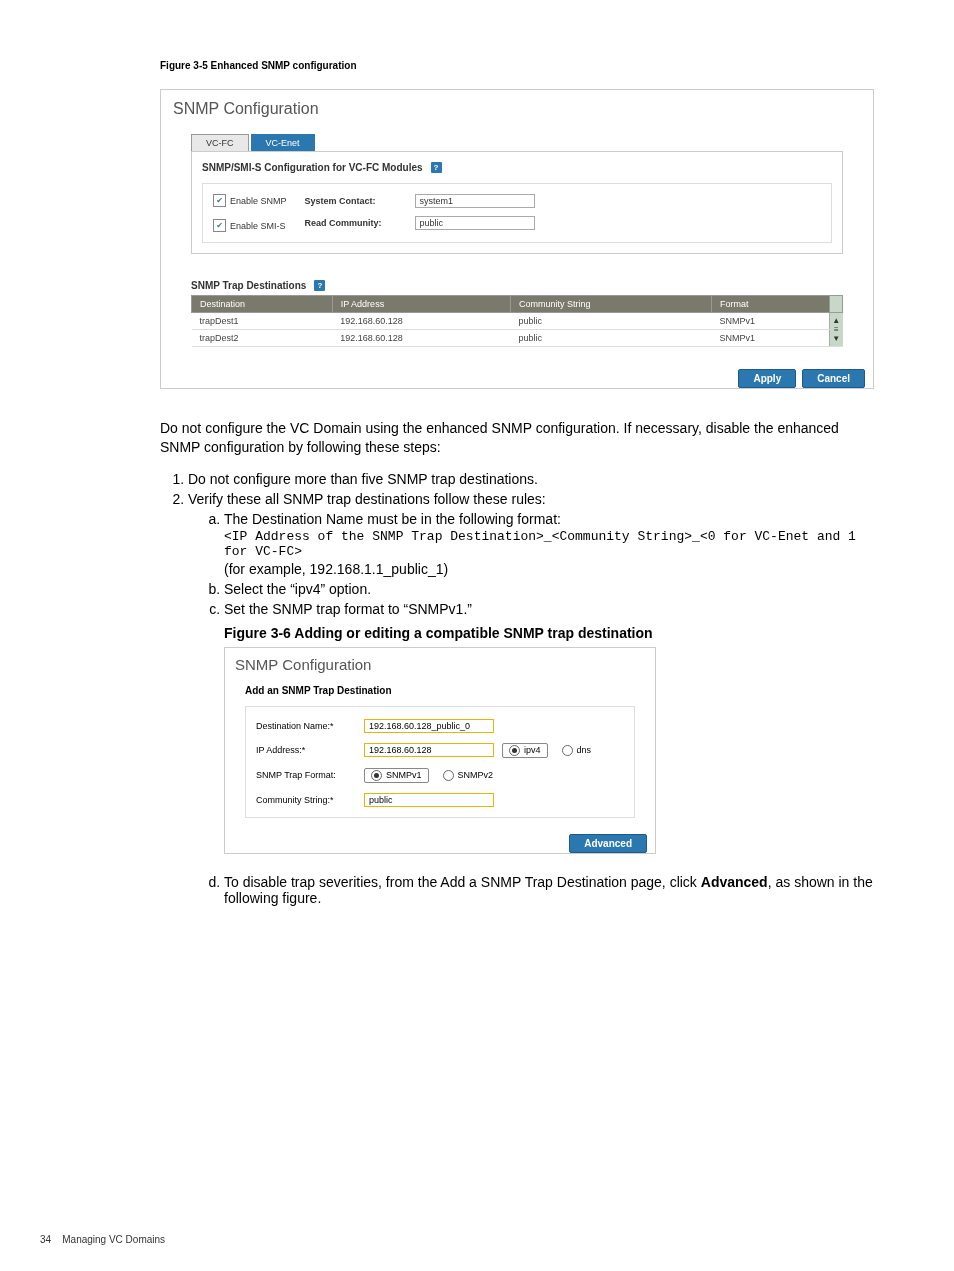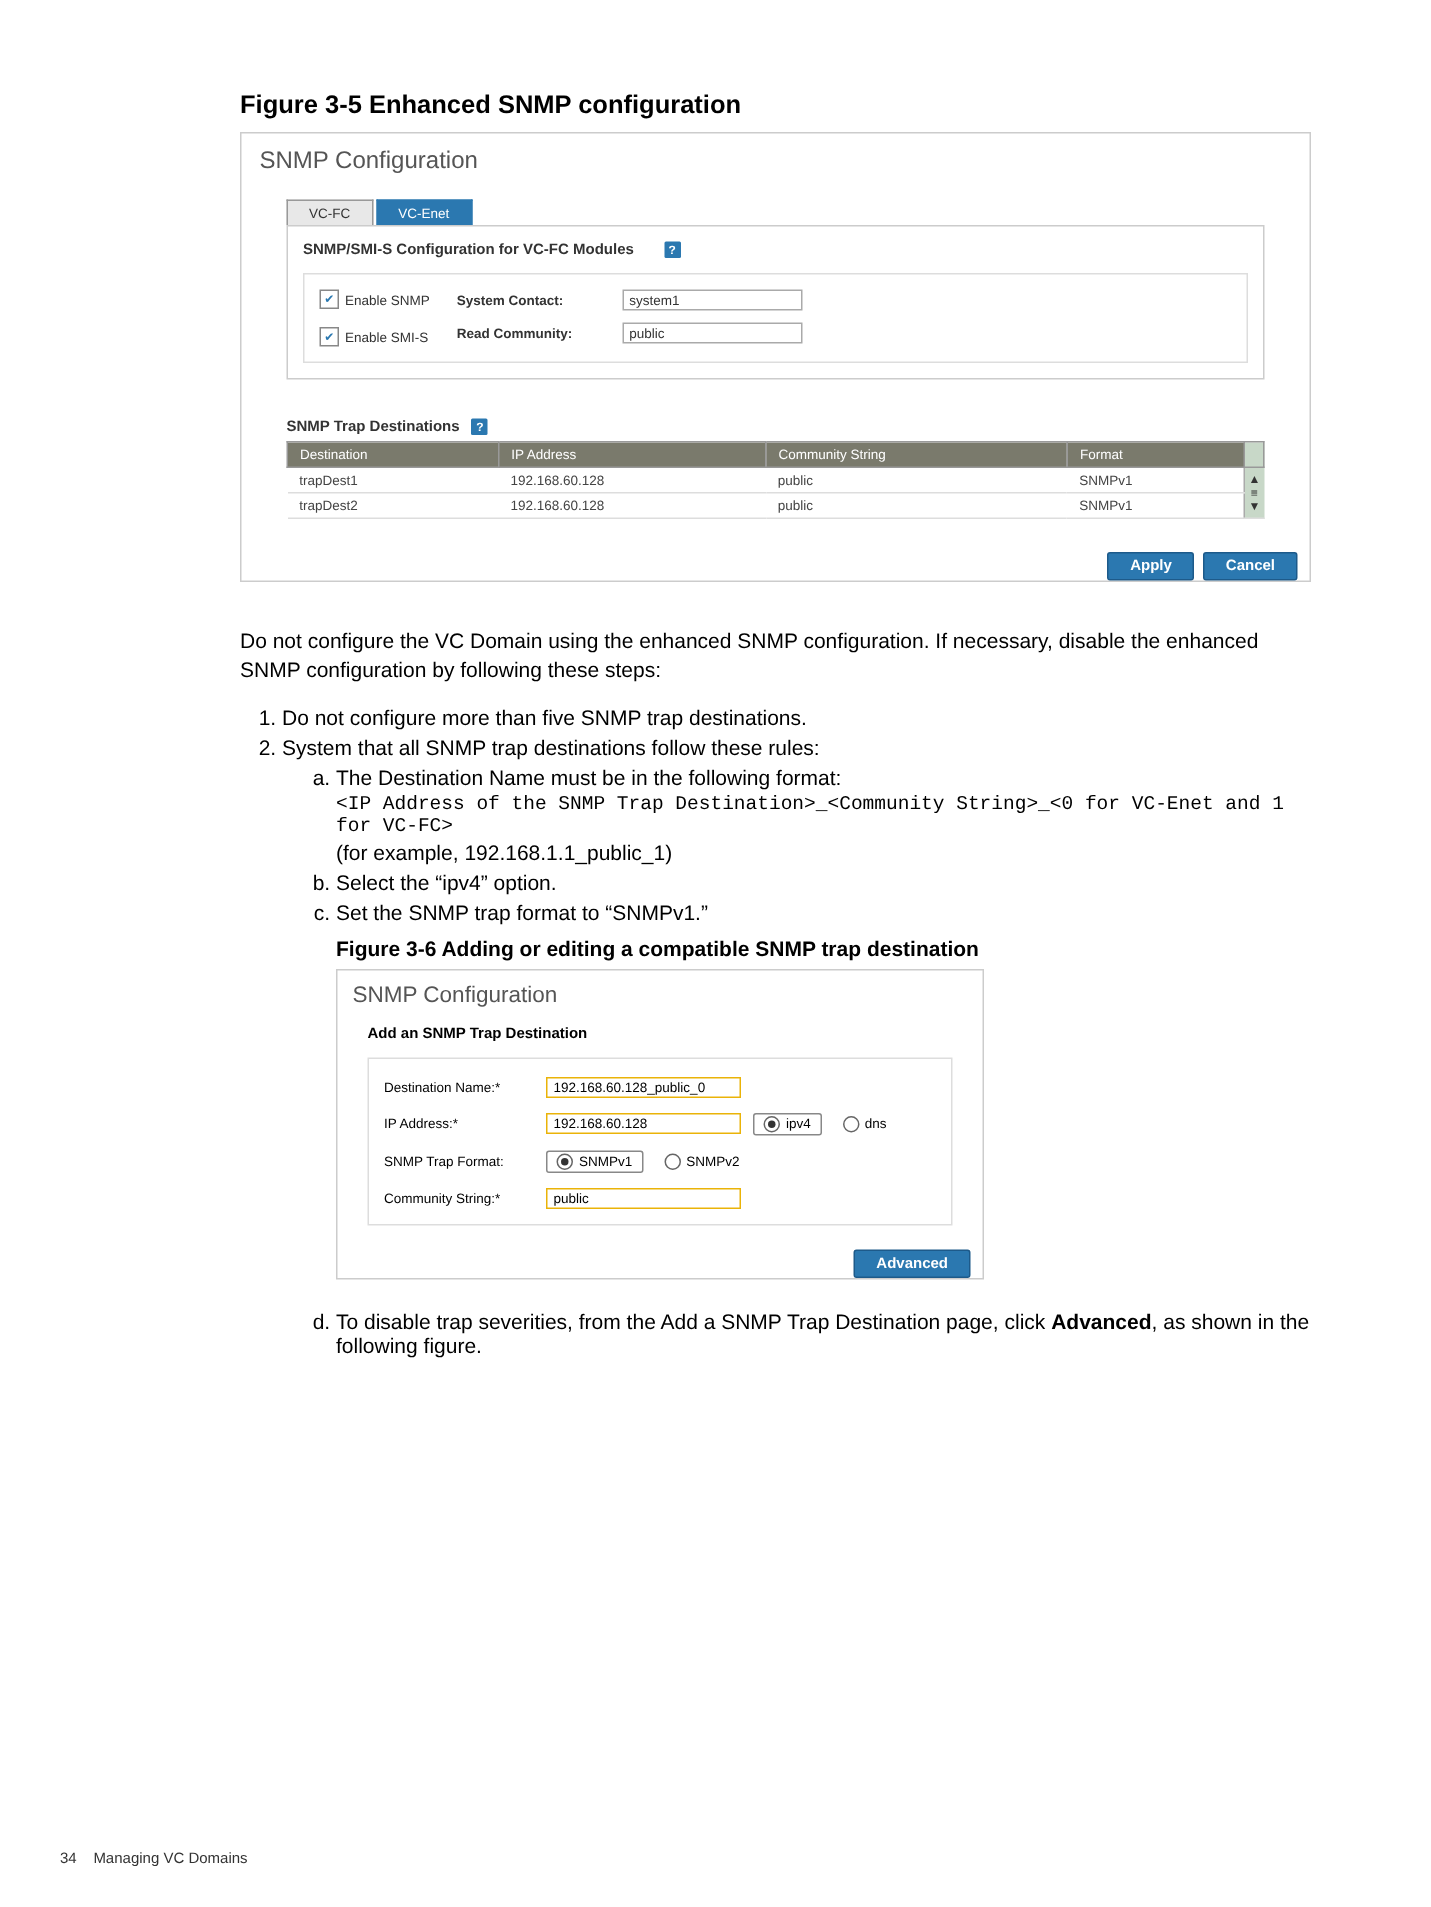--- a/index.html
+++ b/index.html
@@ -11,22 +11,22 @@
     width: 954px;
   }
   .page {
     padding: 60px 80px 40px 160px;
     box-sizing: border-box;
     position: relative;
     min-height: 1271px;
   }
   .figure-caption {
     font-weight: bold;
-    font-size: 17px;
-    margin-bottom: 8px;
+    font-size: 10px;
+    margin-bottom: 18px;
   }
   
   .fig35 {
     border: 1px solid #ccc;
     background: #fff;
     margin-bottom: 30px;
     font-size: 10px;
     color: #333;
   }
   .fig35-title {
@@ -59,21 +59,21 @@
   }
   .tab-panel {
     border: 1px solid #ccc;
     padding: 10px;
   }
   .panel-heading {
     font-weight: bold;
     font-size: 10px;
     display: flex;
     align-items: center;
-    gap: 20px;
+    gap: 8px;
     margin-bottom: 10px;
   }
   .help-ic {
     display: inline-flex;
     width: 11px;
     height: 11px;
     background: #2b78b0;
     color: #fff;
     font-size: 8px;
     align-items: center;
@@ -277,21 +277,21 @@
       <span class="btn">Apply</span>
       <span class="btn">Cancel</span>
     </div>
   </div>
 
   <p class="body-text">Do not configure the VC Domain using the enhanced SNMP configuration. If necessary, disable the enhanced SNMP configuration by following these steps:</p>
 
   <ol class="body-list">
     <li>Do not configure more than five SNMP trap destinations.</li>
     <li>
-      <span>System that all SNMP trap destinations follow these rules:</span>
+      <span>Verify these all SNMP trap destinations follow these rules:</span>
       <ol class="sublist">
         <li>
           <span>The Destination Name must be in the following format:</span>
           <span class="mono">&lt;IP Address of the SNMP Trap Destination&gt;_&lt;Community String&gt;_&lt;0 for VC-Enet and 1 for VC-FC&gt;</span>
           <span>(for example, 192.168.1.1_public_1)</span>
         </li>
         <li>Select the “ipv4” option.</li>
         <li>
           <span>Set the SNMP trap format to “SNMPv1.”</span>
 

